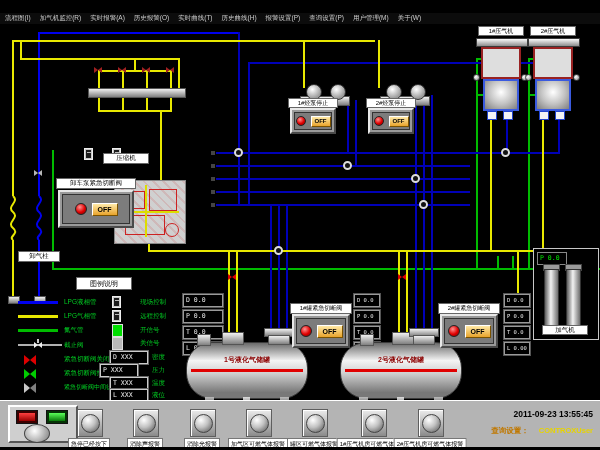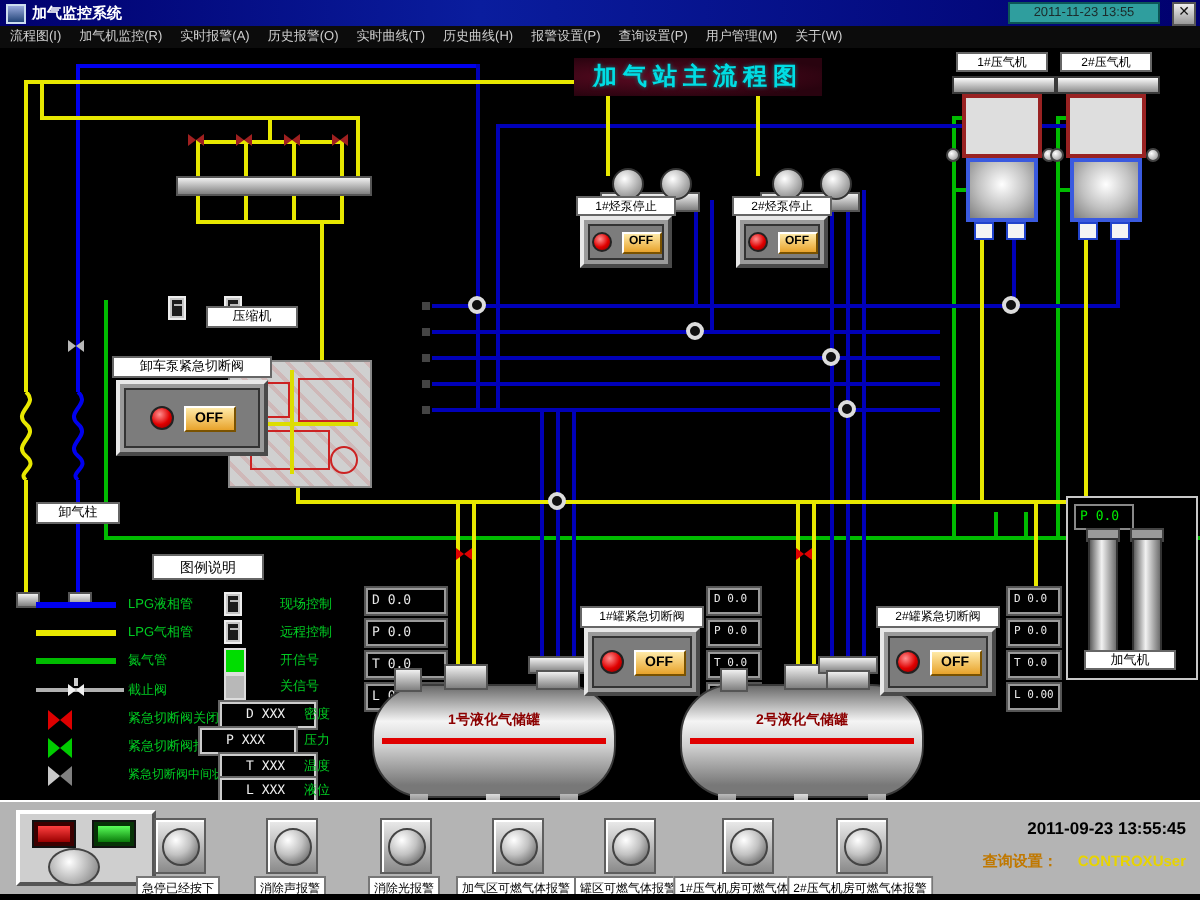--- a/index.html
+++ b/index.html
@@ -76,21 +76,21 @@
   .bow.sm .tr{border-top-width:3px;border-bottom-width:3px;border-right-width:4px;}
   .bow .stem{position:absolute;left:5px;top:-3px;width:2px;height:4px;background:#ccc;}
   
   .lgline{position:absolute;width:40px;}
   .lgtext{position:absolute;color:#00cc22;font-size:6.5px;white-space:nowrap;}
   .ctrlbox{position:absolute;width:9px;height:12px;background:#c8c8c8;border:1px solid #eee;box-sizing:border-box;}
   .ctrlbox i{position:absolute;inset:1px;background:#1c1c1c;display:block;}
   .ctrlbox i b{position:absolute;left:1px;top:2px;width:4px;height:1px;background:#bbb;}
   .sigbox{position:absolute;width:9px;height:11px;border:1px solid #ddd;}
   .dispbox{position:absolute;width:34px;height:11px;background:#000;border:1px solid #ccc;box-shadow:0 0 0 1px #666;
-           color:#f0f0f0;font-family:"DejaVu Sans Mono",monospace;font-size:6.5px;line-height:10px;padding-left:12px;box-sizing:content-box;}
+           color:#f0f0f0;font-family:"DejaVu Sans Mono",monospace;font-size:6.5px;line-height:10px;padding-left:2px;box-sizing:content-box;}
   
   #skid{position:absolute;left:114px;top:180px;width:70px;height:62px;background:#d0d0d0;border:1px solid #888;
         background-image:repeating-linear-gradient(45deg,rgba(200,40,40,.14) 0 2px,transparent 2px 7px);}
   #skid .r{position:absolute;border:1px solid #c22;}
   #skid .yl{position:absolute;background:#dd0;}
   #skid .rc{position:absolute;width:12px;height:12px;border:1px solid #c22;border-radius:50%;}
   
   #dispenser{position:absolute;left:533px;top:248px;width:64px;height:90px;background:#000;border:1px solid #c8c8c8;}
   #dispenser .col{position:absolute;top:20px;width:13px;height:58px;background:linear-gradient(90deg,#5e5e5e,#f2f2f2 45%,#6e6e6e);border:1px solid #333;}
   #dispenser .capc{position:absolute;top:15px;width:15px;height:5px;background:#9a9a9a;border:1px solid #444;}
@@ -118,27 +118,20 @@
   #sbuser{position:absolute;right:7px;top:25px;font-size:7.5px;display:flex;gap:10px;}
   #sbuser .ul{color:#c07800;font-weight:bold;}
   #sbuser .uv{color:#e8d400;font-weight:bold;}
   #bottomstrip{position:absolute;left:0;top:447px;width:600px;height:3px;background:#000;}
 </style>
 </head>
 <body>
 
 <div id="screen">
 
-  <div id="titlebar">
-    <span class="appicon"></span>
-    <span class="wtitle">加气监控系统</span>
-    <span class="spacer"></span>
-    <span id="clockbox">2011-11-23 13:55</span>
-    <span id="closebtn">✕</span>
-  </div>
 
   <div id="menubar">
     <span>流程图(I)</span>
     <span>加气机监控(R)</span>
     <span>实时报警(A)</span>
     <span>历史报警(O)</span>
     <span>实时曲线(T)</span>
     <span>历史曲线(H)</span>
     <span>报警设置(P)</span>
     <span>查询设置(P)</span>
@@ -395,21 +388,20 @@
 
   <div class="tag" style="left:438px;top:303px;width:62px;height:11px;font-size:6px">2#罐紧急切断阀</div>
   <div class="panel" style="left:440px;top:314px;width:58px;height:34px">
     <div class="inner"></div>
     <span class="lampdot"></span>
     <button class="offbtn">OFF</button>
   </div>
 
   <div class="tag" style="left:18px;top:251px;width:42px;height:11px">卸气柱</div>
 
-  <div id="ptitle">加气站主流程图</div>
 
   <div class="tag" style="left:76px;top:277px;width:56px;height:13px;font-size:7px">图例说明</div>
   <div class="lgline" style="left:18px;top:301px;height:3px;background:#0000ee"></div>
   <span class="lgtext" style="left:64px;top:298px">LPG液相管</span>
   <div class="lgline" style="left:18px;top:315px;height:3px;background:#e8e800"></div>
   <span class="lgtext" style="left:64px;top:312px">LPG气相管</span>
   <div class="lgline" style="left:18px;top:329px;height:3px;background:#00bb00"></div>
   <span class="lgtext" style="left:64px;top:326px">氮气管</span>
   <div class="lgline" style="left:18px;top:344px;height:2px;background:#b0b0b0;width:44px"></div>
   <div class="bow sm" style="left:34px;top:342px;--c1:#f0f0f0;--c2:#f0f0f0">

